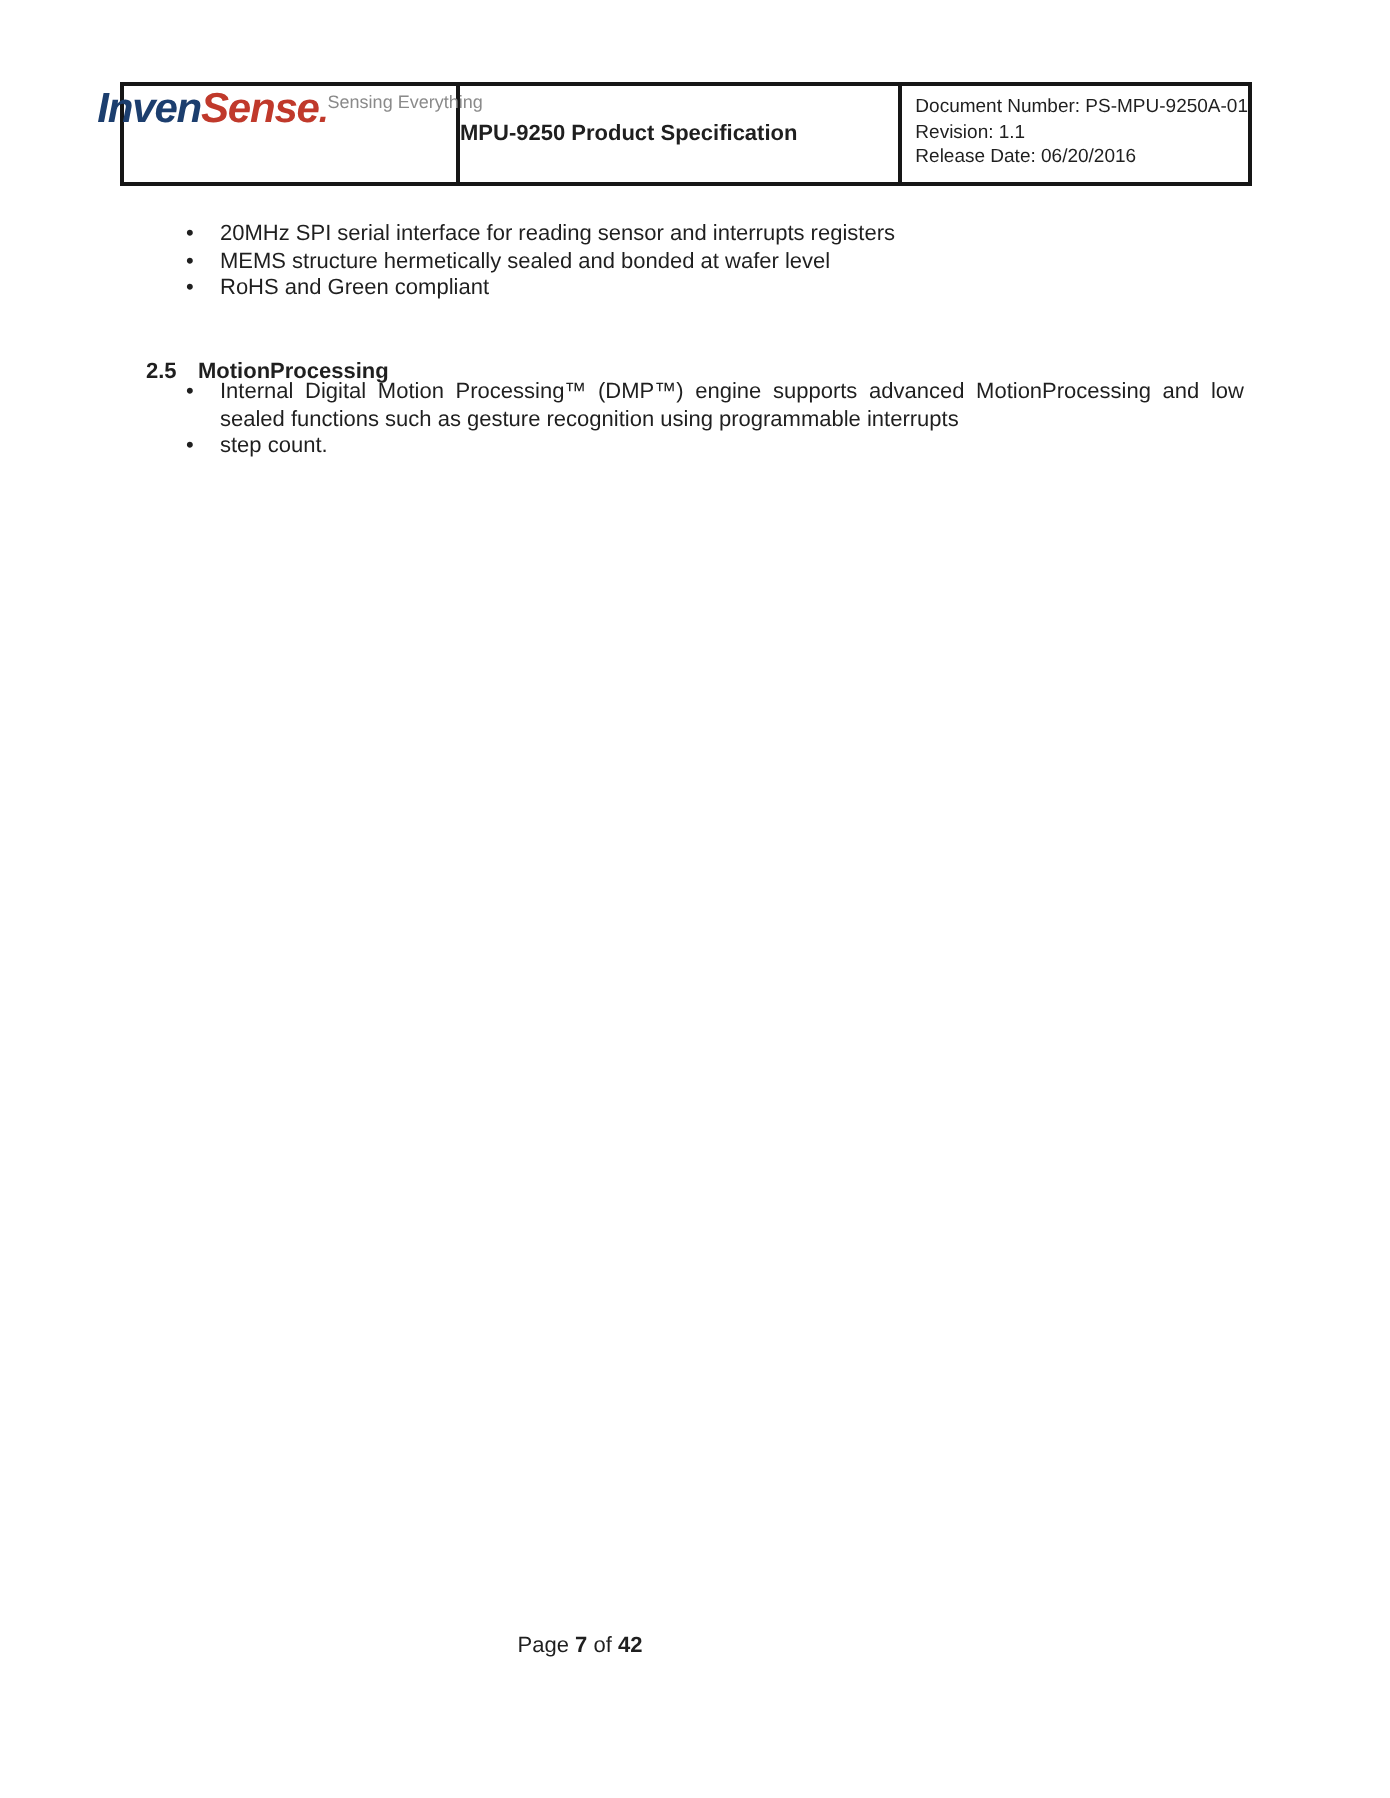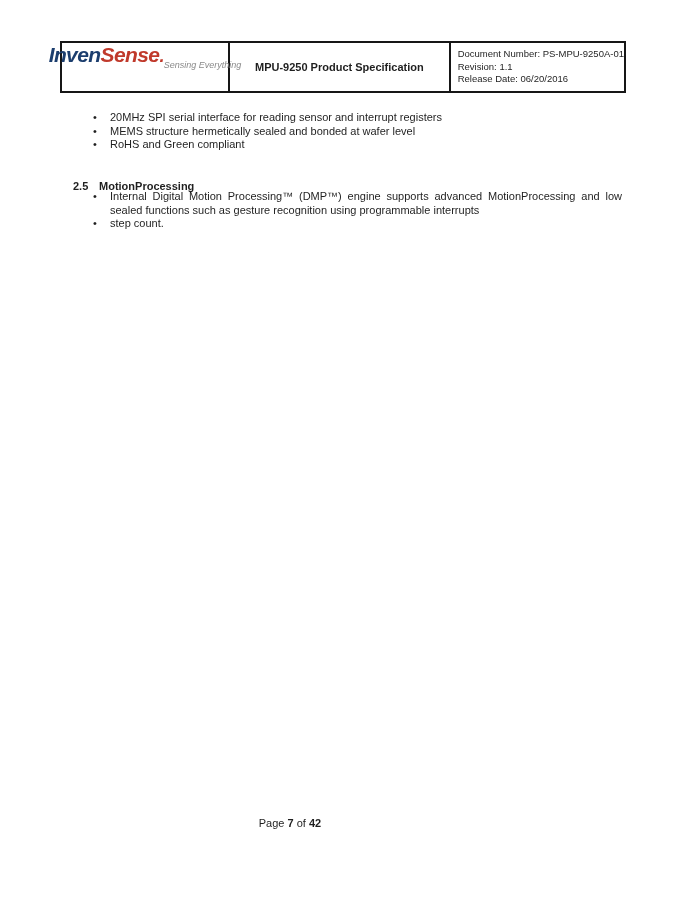--- a/index.html
+++ b/index.html
@@ -48,34 +48,32 @@
     font-style: italic;
     font-size: 21px;
     line-height: 20px;
     letter-spacing: -0.6px;
     white-space: nowrap;
   }
   .logo-part-blue { color: var(--logo-blue); }
   .logo-part-red  { color: var(--logo-red); }
   .logo-dot { color: var(--logo-red); font-size: 18px; }
   .logo-tagline {
-    font-style: italic;
     font-size: 9px;
     line-height: 10px;
     color: var(--tagline-gray);
     padding-right: 2px;
-    margin-top: 15px;
+    margin-top: 1px;
     white-space: nowrap;
   }
   .cell-title {
     width: 245px;
     border-right: 2px solid var(--border-black);
     display: flex;
     align-items: center;
-    justify-content: center;
     font-weight: bold;
     font-size: 11px;
     text-align: center;
   }
   .cell-docinfo {
     flex: 1;
     display: flex;
     flex-direction: column;
     justify-content: center;
     padding-left: 7px;
@@ -143,21 +141,21 @@
     <div class="cell cell-docinfo">
       <div>Document Number: PS-MPU-9250A-01</div>
       <div>Revision: 1.1</div>
       <div>Release Date: 06/20/2016</div>
     </div>
   </div>
 
   <div class="features-list">
     <div class="bullet-row">
       <span class="bullet-marker">•</span>
-      <span>20MHz SPI serial interface for reading sensor and interrupt registers</span>
+      <span>20MHz SPI serial interface for reading sensor and interrupts registers</span>
     </div>
     <div class="bullet-row">
       <span class="bullet-marker">•</span>
       <span>MEMS structure hermetically sealed and bonded at wafer level</span>
     </div>
     <div class="bullet-row">
       <span class="bullet-marker">•</span>
       <span>RoHS and Green compliant</span>
     </div>
   </div>

